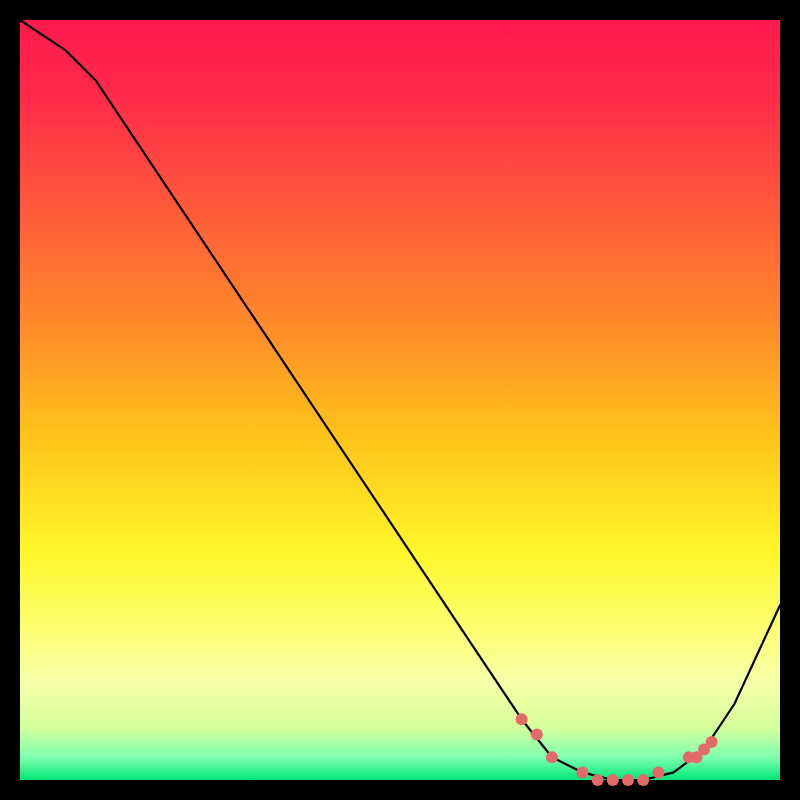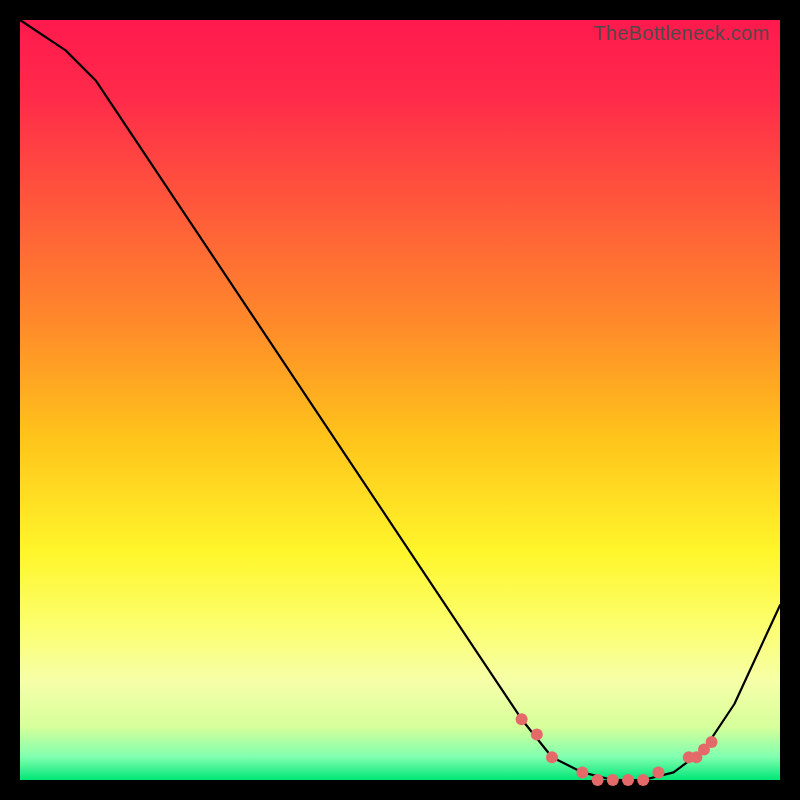--- a/index.html
+++ b/index.html
@@ -66,21 +66,20 @@
   .marker {
     fill: #e46a6a;
     stroke: none;
   }
 </style>
 </head>
 <body>
 
 <div class="frame">
   <div class="plot">
-    <span class="watermark">TheBottleneck.com</span>
     <svg class="curve" viewBox="0 0 760 760">
       <path id="curve-path" class="curve-path" d="M0.0 0.0 L45.6 30.4 L76.0 60.8 L152.0 174.8 L228.0 288.8 L304.0 402.8 L380.0 516.8 L456.0 630.8 L501.6 699.2 L532.0 737.2 L562.4 752.4 L592.8 760.0 L623.2 760.0 L653.6 752.4 L684.0 729.6 L714.4 684.0 L760.0 585.2"></path>
       <g id="markers-group">
           <circle cx="501.6" cy="699.2" r="6" class="marker"></circle>
           <circle cx="516.8" cy="714.4" r="6" class="marker"></circle>
           <circle cx="532.0" cy="737.2" r="6" class="marker"></circle>
           <circle cx="562.4" cy="752.4" r="6" class="marker"></circle>
           <circle cx="577.6" cy="760.0" r="6" class="marker"></circle>
           <circle cx="592.8" cy="760.0" r="6" class="marker"></circle>
           <circle cx="608.0" cy="760.0" r="6" class="marker"></circle>

